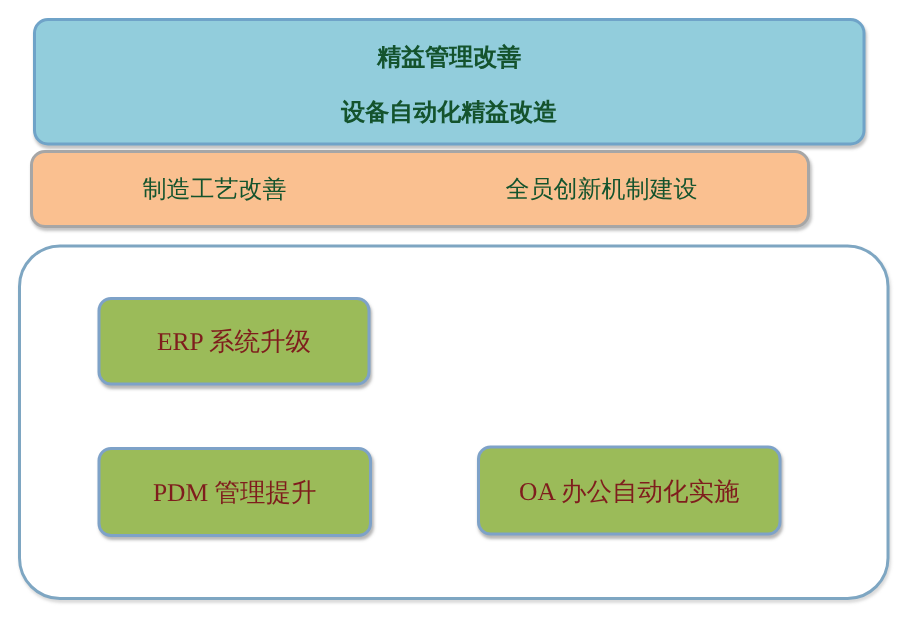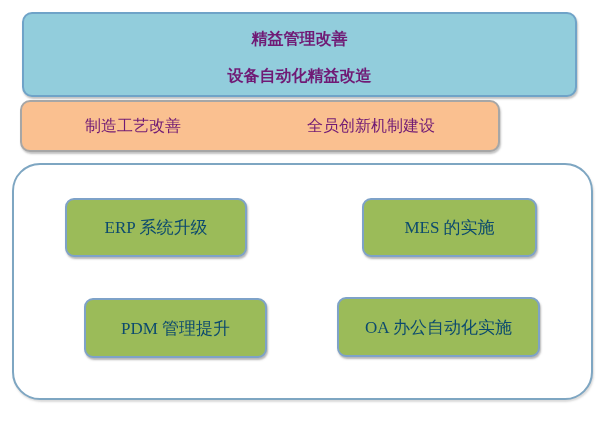--- a/index.html
+++ b/index.html
@@ -11,21 +11,21 @@
   .canvas {
     position: relative;
     width: 604px;
     height: 421px;
     background: #ffffff;
     overflow: hidden;
   }
   .box {
     position: absolute;
     box-sizing: border-box;
-    color: #701a75;
+    color: #14532d;
   }
   
   .top-box {
     left: 22px; top: 12px;
     width: 555px; height: 85px;
     background: #92CDDC;
     border: 2px solid #6FA3C8;
     border-radius: 10px;
     box-shadow: 1px 2px 2px rgba(120,120,120,0.45);
     display: flex;
@@ -33,21 +33,21 @@
     justify-content: space-around;
     align-items: center;
     padding-top: 6px;
     font-weight: bold;
     font-size: 16px;
   }
   .top-box .line { line-height: 1; }
   
   .mid-box {
     left: 20px; top: 100px;
-    width: 480px; height: 52px;
+    width: 520px; height: 52px;
     background: #FAC090;
     border: 2px solid #A6A6A6;
     border-radius: 10px;
     box-shadow: 1px 2px 2px rgba(120,120,120,0.45);
     display: flex;
     flex-direction: row;
     justify-content: space-around;
     align-items: center;
     font-size: 16px;
   }
@@ -64,26 +64,26 @@
   .green-box {
     background: #9BBB59;
     border: 2px solid #7EA2C8;
     border-radius: 9px;
     box-shadow: 1px 2px 2px rgba(110,110,110,0.5);
     display: flex;
     justify-content: center;
     align-items: center;
     font-family: "Liberation Serif", "DejaVu Serif", serif;
     font-size: 17px;
-    color: #0c4a6e;
+    color: #7f1d1d;
   }
   .green-box.erp { left: 65px;  top: 198px; width: 182px; height: 59px; }
   .green-box.mes { left: 362px; top: 198px; width: 175px; height: 59px; }
-  .green-box.pdm { left: 65px;  top: 298px; width: 183px; height: 60px; margin-left: 19px; }
-  .green-box.oa  { left: 337px; top: 297px; width: 203px; height: 60px; }
+  .green-box.pdm { left: 65px;  top: 298px; width: 183px; height: 60px; }
+  .green-box.oa  { left: 318px; top: 297px; width: 203px; height: 60px; }
 </style>
 </head>
 <body>
 
 <div class="canvas">
 
   <div class="box top-box">
     <div class="line">精益管理改善</div>
     <div class="line">设备自动化精益改造</div>
   </div>
@@ -92,23 +92,20 @@
     <span>制造工艺改善</span>
     <span>全员创新机制建设</span>
   </div>
 
   <div class="box outer-container"></div>
 
   <div class="box green-box erp">
     <span>ERP 系统升级</span>
   </div>
 
-  <div class="box green-box mes">
-    <span>MES 的实施</span>
-  </div>
 
   <div class="box green-box pdm">
     <span>PDM 管理提升</span>
   </div>
 
   <div class="box green-box oa">
     <span>OA 办公自动化实施</span>
   </div>
 
 </div>

